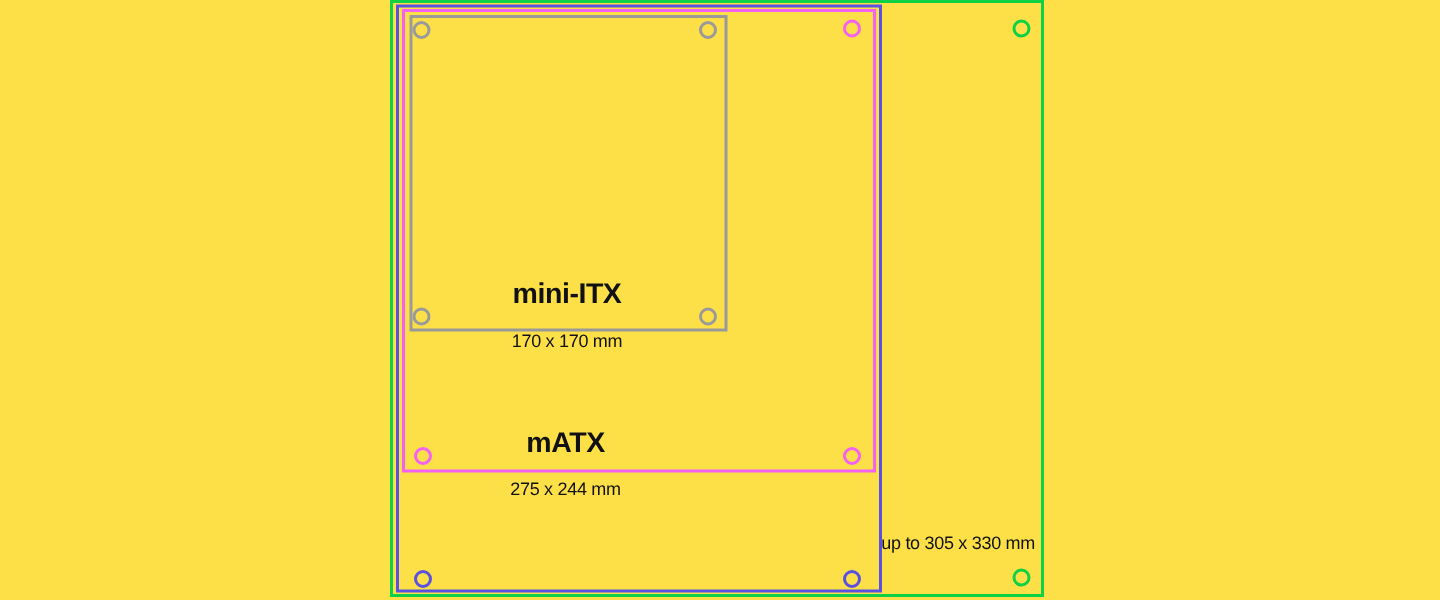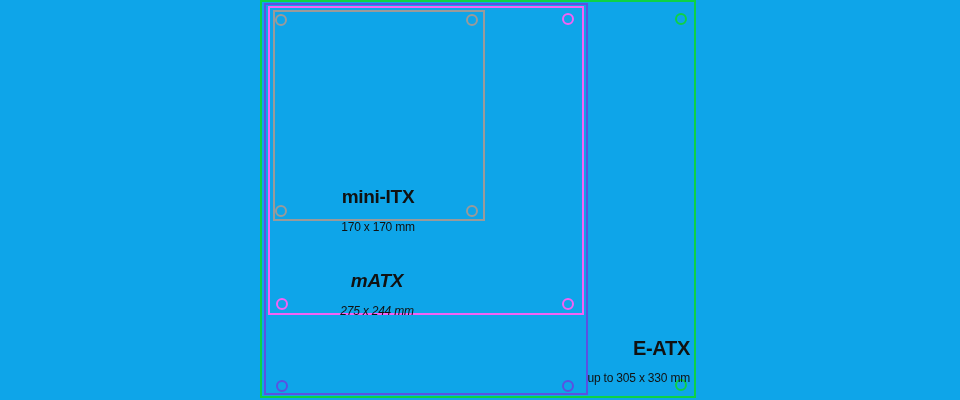--- a/index.html
+++ b/index.html
@@ -50,28 +50,28 @@
     margin-top: 16px;
     letter-spacing: -0.2px;
   }
   
   #rect-eatx  { left: 260px; top: 0px;  width: 436px; height: 398px; }
   #rect-atx   { left: 264px; top: 3px;  width: 324px; height: 392px; }
   #rect-matx  { left: 268px; top: 6px;  width: 316px; height: 309px; }
   #rect-mitx  { left: 273px; top: 10px; width: 212px; height: 211px; }
   
   #lbl-mitx { left: 378px; top: 189px; }
-  #lbl-matx { left: 377px; top: 273px; font-style: italic; }
+  #lbl-matx { left: 377px; top: 288px; }
   #lbl-atx  { left: 377px; top: 363px; }
   #lbl-eatx { right: 270px; top: 340px; }
 </style>
 </head>
 <body>
 
-<div class="stage" style="background: #0ea5e9;">
+<div class="stage" style="background: #fde047;">
 
   <div class="rect" id="rect-eatx" style="border-color: rgb(14, 209, 69);"></div>
   <div class="rect" id="rect-atx" style="border-color: rgb(90, 81, 225);"></div>
   <div class="rect" id="rect-matx" style="border-color: rgb(244, 98, 244);"></div>
   <div class="rect thin" id="rect-mitx" style="border-color: rgb(154, 154, 154);"></div>
 
   <div class="hole" style="left: 274.5px; top: 13.5px; border-color: rgb(154, 154, 154);"></div>
   <div class="hole" style="left: 465.5px; top: 13.5px; border-color: rgb(154, 154, 154);"></div>
   <div class="hole" style="left: 274.5px; top: 204.5px; border-color: rgb(154, 154, 154);"></div>
   <div class="hole" style="left: 465.5px; top: 204.5px; border-color: rgb(154, 154, 154);"></div>
@@ -91,17 +91,16 @@
     <div class="ff-dims">170 x 170 mm</div>
   </div>
 
   <div class="ff-label" id="lbl-matx" style="color: rgb(17, 17, 17);">
     <div class="ff-name">mATX</div>
     <div class="ff-dims">275 x 244 mm</div>
   </div>
 
 
   <div class="ff-label right-anchored" id="lbl-eatx" style="color: rgb(17, 17, 17);">
-    <div class="ff-name big">E-ATX</div>
     <div class="ff-dims">up to 305 x 330 mm</div>
   </div>
 
 </div>
 
 </body></html>

